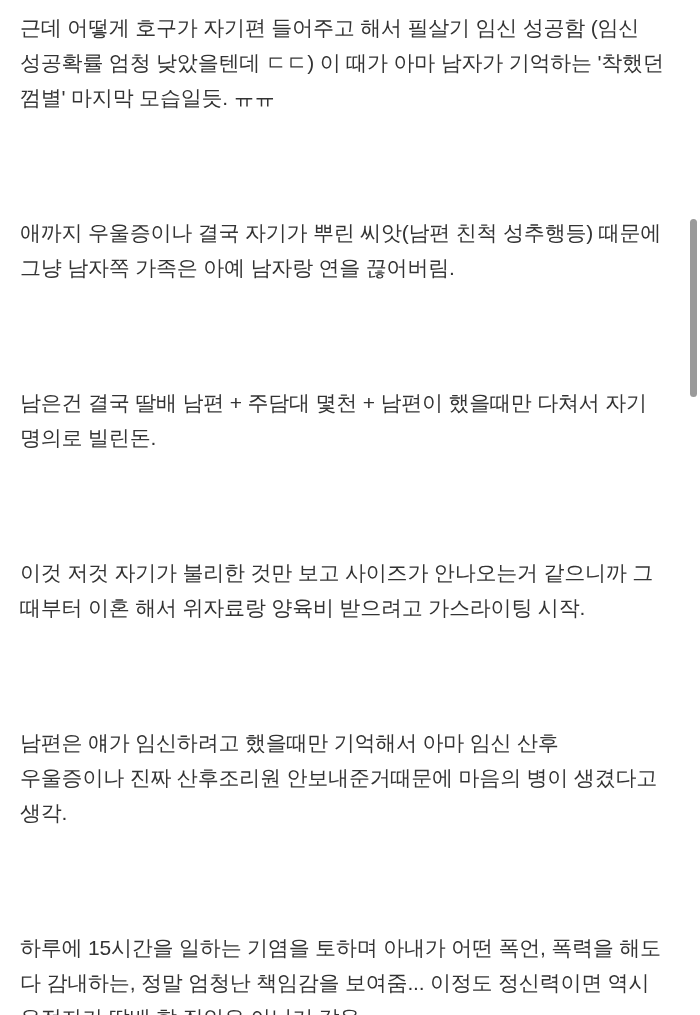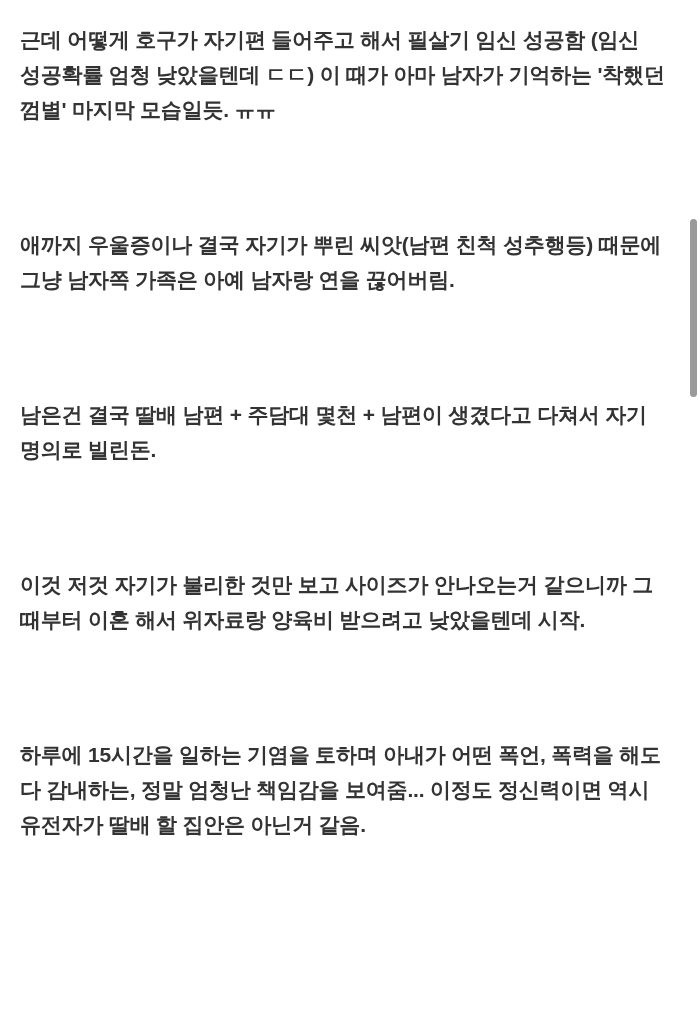--- a/index.html
+++ b/index.html
@@ -19,22 +19,21 @@
   .post-body {
     padding: 10px 32px 0 20px;
     color: #333333;
     font-size: 21px;
     line-height: 35px;
     letter-spacing: -0.2px;
     word-break: keep-all;
     overflow-wrap: break-word;
   }
   .post-body p {
-    margin: 12px 0 100px 0;
-    font-weight: bold;
+    margin: 0 0 100px 0;
   }
   .post-body p:last-child {
     margin-bottom: 0;
   }
   .scrollbar-thumb {
     position: absolute;
     right: 3px;
     top: 219px;
     width: 7px;
     height: 178px;
@@ -42,18 +41,19 @@
     background: #9a9a9a;
   }
 </style>
 </head>
 <body>
 
 <div class="page">
   <div class="post-body">
     <p>근데 어떻게 호구가 자기편 들어주고 해서 필살기 임신 성공함 (임신 성공확률 엄청 낮았을텐데 ㄷㄷ) 이 때가 아마 남자가 기억하는 '착했던 껌별' 마지막 모습일듯. ㅠㅠ</p>
     <p>애까지 우울증이나 결국 자기가 뿌린 씨앗(남편 친척 성추행등) 때문에 그냥 남자쪽 가족은 아예 남자랑 연을 끊어버림.</p>
-    <p>남은건 결국 딸배 남편 + 주담대 몇천 + 남편이 생겼다고 다쳐서 자기 명의로 빌린돈.</p>
-    <p>이것 저것 자기가 불리한 것만 보고 사이즈가 안나오는거 같으니까 그 때부터 이혼 해서 위자료랑 양육비 받으려고 낮았을텐데 시작.</p>
+    <p>남은건 결국 딸배 남편 + 주담대 몇천 + 남편이 했을때만 다쳐서 자기 명의로 빌린돈.</p>
+    <p>이것 저것 자기가 불리한 것만 보고 사이즈가 안나오는거 같으니까 그 때부터 이혼 해서 위자료랑 양육비 받으려고 가스라이팅 시작.</p>
+    <p>남편은 얘가 임신하려고 했을때만 기억해서 아마 임신 산후 우울증이나 진짜 산후조리원 안보내준거때문에 마음의 병이 생겼다고 생각.</p>
     <p>하루에 15시간을 일하는 기염을 토하며 아내가 어떤 폭언, 폭력을 해도 다 감내하는, 정말 엄청난 책임감을 보여줌... 이정도 정신력이면 역시 유전자가 딸배 할 집안은 아닌거 같음.</p>
   </div>
   <div class="scrollbar-thumb"></div>
 </div>
 
 </body></html>

